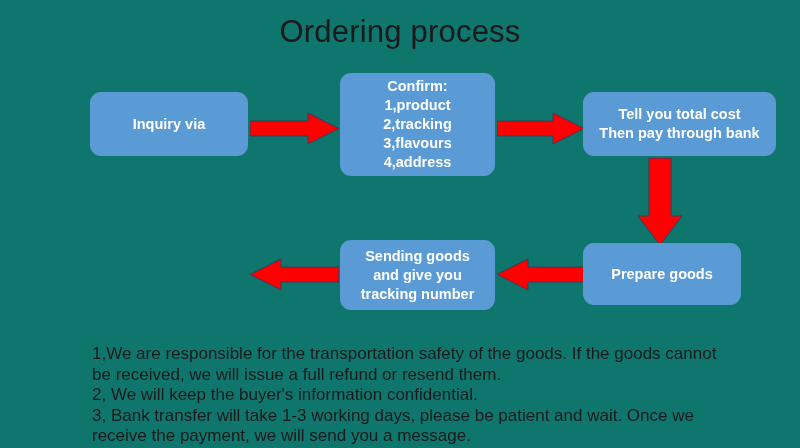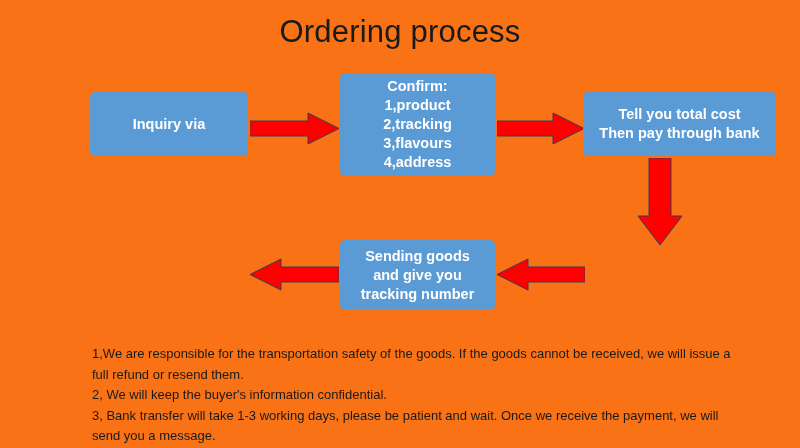--- a/index.html
+++ b/index.html
@@ -10,42 +10,42 @@
     width: 800px;
     height: 448px;
     background: #ffffff;
     font-family: "Liberation Sans", sans-serif;
     overflow: hidden;
   }
   #slide {
     position: relative;
     width: 800px;
     height: 448px;
-    background: #f97316;
+    background: #0f766e;
   }
 
   
   #title {
     position: absolute;
     left: 0;
     top: 14px;
     width: 800px;
     text-align: center;
     font-size: 31px;
     font-weight: 400;
     color: #1a1a1a;
     letter-spacing: 0.2px;
     white-space: nowrap;
   }
 
   
   .pbox {
     position: absolute;
     background: #5B9BD5;
-    border-radius: 5px;
+    border-radius: 11px;
     color: #ffffff;
     font-size: 14.5px;
     font-weight: bold;
     line-height: 19px;
     display: flex;
     align-items: center;
     justify-content: center;
     text-align: center;
     box-sizing: border-box;
     padding: 2px 6px;
@@ -77,21 +77,21 @@
     position: absolute;
   }
   .arrow svg { display: block; width: 100%; height: 100%; }
 
   
   #notes {
     position: absolute;
     left: 92px;
     top: 344px;
     width: 640px;
-    font-size: 13px;
+    font-size: 17px;
     line-height: 20.5px;
     color: #1a1a1a;
     font-weight: 400;
   }
   #notes .note { display: block; }
 </style>
 </head>
 <body>
 
 <div id="slide">
@@ -153,20 +153,25 @@
       <span class="ln">tracking number</span>
     </span>
   </div>
 
   <div class="arrow" id="arrow-4" style="left:496px; top:258px; width:89px; height:33px;">
     <svg viewBox="0 0 89 33" preserveAspectRatio="none">
       <polygon points="89,9 32,9 32,1 1,16.5 32,32 32,24 89,24" fill="#FF0000" stroke="#3A3A5A" stroke-width="1"></polygon>
     </svg>
   </div>
 
+  <div class="pbox" id="box-prepare" style="left:583px; top:243px; width:158px; height:62px;">
+    <span class="lines">
+      <span class="ln">Prepare goods</span>
+    </span>
+  </div>
 
   <div id="notes">
     <span class="note">1,We are responsible for the transportation safety of the goods. If the goods cannot be received, we will issue a full refund or resend them.</span>
     <span class="note">2, We will keep the buyer's information confidential.</span>
     <span class="note">3, Bank transfer will take 1-3 working days, please be patient and wait. Once we receive the payment, we will send you a message.</span>
   </div>
 
 </div>
 
 </body></html>

